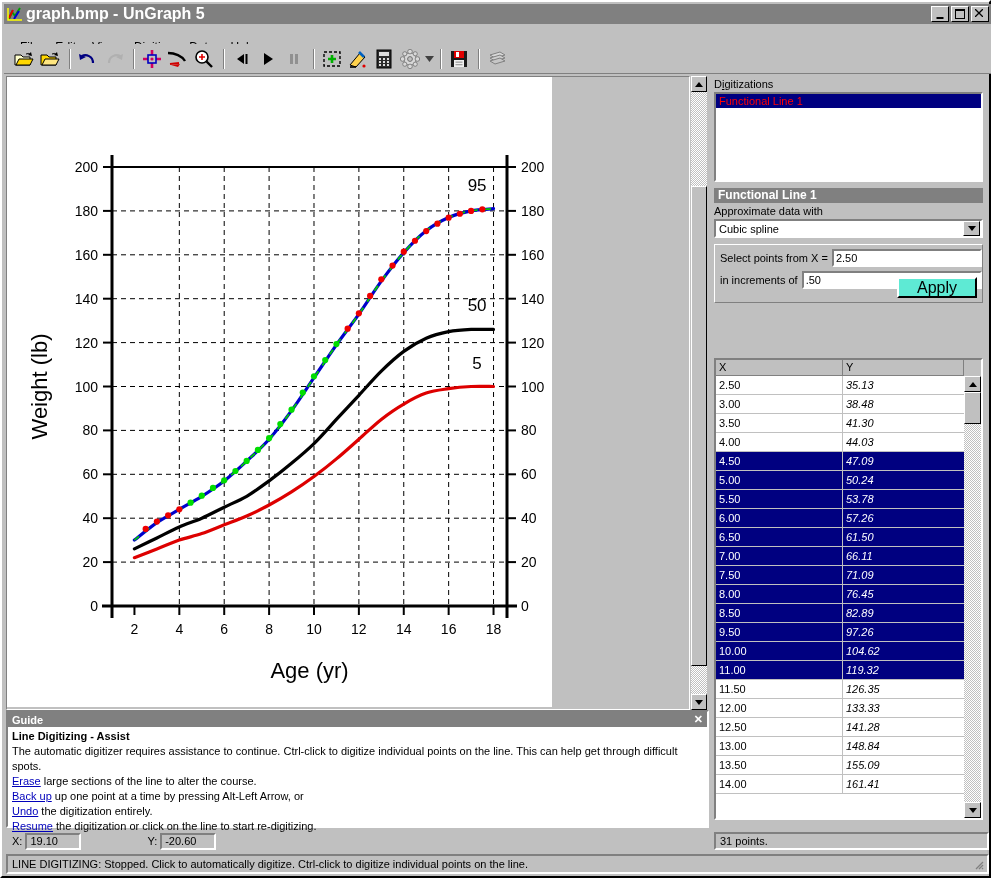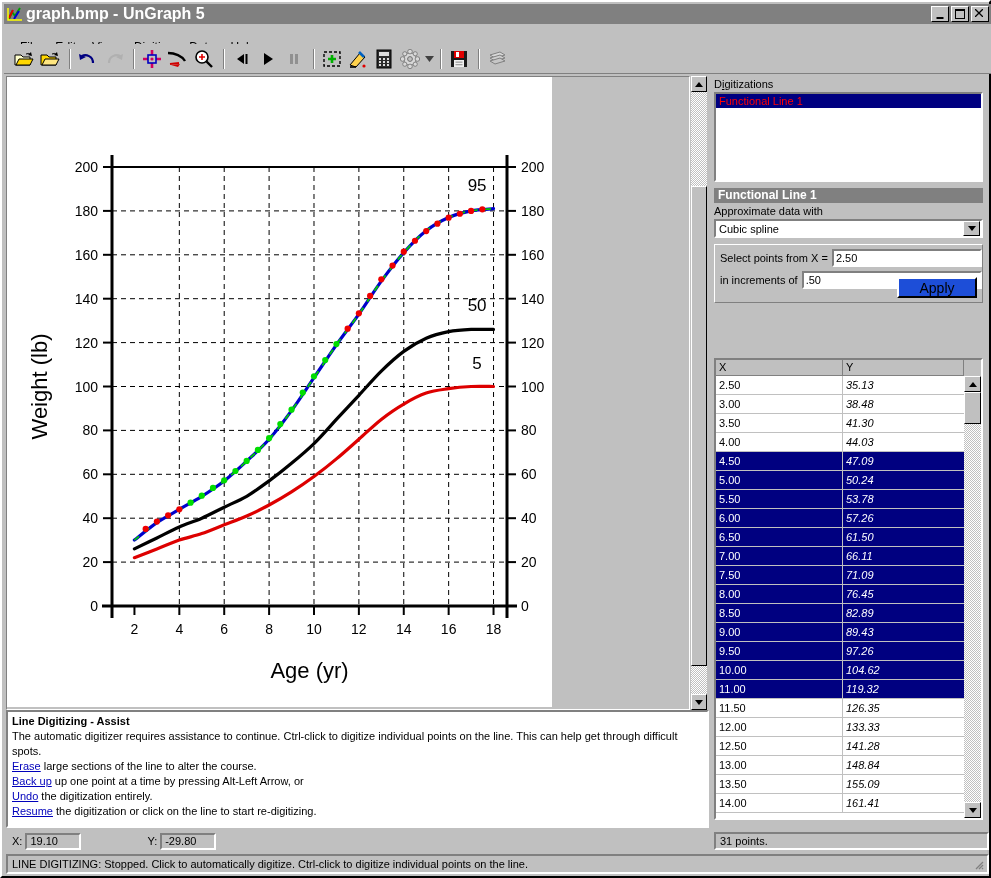--- a/index.html
+++ b/index.html
@@ -85,23 +85,23 @@
   .combo .btn{width:17px;height:15px;background:#c0c0c0;margin-right:1px;
     border:1px solid;border-color:#fff #000 #000 #fff;box-sizing:border-box;
     display:flex;align-items:center;justify-content:center;}
 
   .group{margin:6px 0 0 4px;width:269px;height:59px;
     border:1px solid;border-color:#fff #808080 #808080 #fff;box-sizing:border-box;position:relative;}
   .frow{display:flex;align-items:center;height:19px;margin:3px 0 0 5px;}
   .frow .cap{font-size:11px;white-space:nowrap;}
   .tfield{background:#fff;border:2px solid;border-color:#808080 #fff #fff #808080;
     box-sizing:border-box;height:18px;line-height:14px;padding-left:2px;font-size:11px;cursor:text;}
-  .applybtn{position:absolute;right:5px;bottom:4px;width:80px;height:21px;background:#1d4ed8;
+  .applybtn{position:absolute;right:5px;bottom:4px;width:80px;height:21px;background:#5eead4;
     border:2px solid;border-color:#fff #000 #000 #fff;box-sizing:border-box;
-    font-size:14px;display:flex;align-items:center;justify-content:center;cursor:default;
+    font-size:16px;display:flex;align-items:center;justify-content:center;cursor:default;
     font-family:"Liberation Sans",sans-serif;}
 
   
   .gridwrap{position:absolute;left:4px;top:282px;width:269px;height:462px;
     border:2px solid;border-color:#808080 #fff #fff #808080;box-sizing:border-box;background:#fff;
     overflow:hidden;}
   .gridhdr{display:flex;height:16px;background:#c0c0c0;border-bottom:1px solid #808080;}
   .gh{border-right:1px solid #808080;border-bottom:1px solid #808080;
       box-sizing:border-box;font-size:11px;padding-left:3px;line-height:15px;
       background:#c0c0c0;cursor:default;}
@@ -551,24 +551,20 @@
           </div>
           <div class="grow sel">
             <div class="gc x">8.00</div>
             <div class="gc y">76.45</div>
           </div>
           <div class="grow sel">
             <div class="gc x">8.50</div>
             <div class="gc y">82.89</div>
           </div>
           <div class="grow sel">
-            <div class="gc x">9.00</div>
-            <div class="gc y">89.43</div>
-          </div>
-          <div class="grow sel">
             <div class="gc x">9.50</div>
             <div class="gc y">97.26</div>
           </div>
           <div class="grow sel">
             <div class="gc x">10.00</div>
             <div class="gc y">104.62</div>
           </div>
           <div class="grow sel">
             <div class="gc x">11.00</div>
             <div class="gc y">119.32</div>
@@ -605,35 +601,39 @@
         <div class="sbtrack" style="width:17px;"></div>
         <div class="sbthumb" style="top:16px;height:32px;width:17px;"></div>
         <div class="sbbtn" style="bottom:0;width:17px;">
             <i class="tri down"></i>
           </div>
       </div>
     </div>
   </div>
 
   <div class="guide">
+    <div class="guidebar">
+      <span class="gt">Guide</span>
+      <span class="gx">✕</span>
+    </div>
     <div class="guidebody">
       <div class="h">Line Digitizing - Assist</div>
       <div>The automatic digitizer requires assistance to continue. Ctrl-click to digitize individual points on the line. This can help get through difficult spots.</div>
       <div><span class="lnk">Erase</span><span> large sections of the line to alter the course.</span></div>
       <div><span class="lnk">Back up</span><span> up one point at a time by pressing Alt-Left Arrow, or</span></div>
       <div><span class="lnk">Undo</span><span> the digitization entirely.</span></div>
       <div><span class="lnk">Resume</span><span> the digitization or click on the line to start re-digitizing.</span></div>
     </div>
   </div>
 
   <div class="coordbar">
     <span class="coordlbl">X:</span>
     <span class="coordval">19.10</span>
     <span class="coordlbl" style="margin-left:66px;">Y:</span>
-    <span class="coordval">-29.80</span>
+    <span class="coordval">-20.60</span>
   </div>
 
   <div class="pointsbar">31 points.</div>
 
   <div class="statusbar">
     <span>LINE DIGITIZING: Stopped. Click to automatically digitize. Ctrl-click to digitize individual points on the line.</span>
     <svg class="grip" viewBox="0 0 12 12">
       <path d="M11 4 L4 11 M11 7 L7 11 M11 10 L10 11" stroke="#808080" stroke-width="1.3"></path>
     </svg>
   </div>

